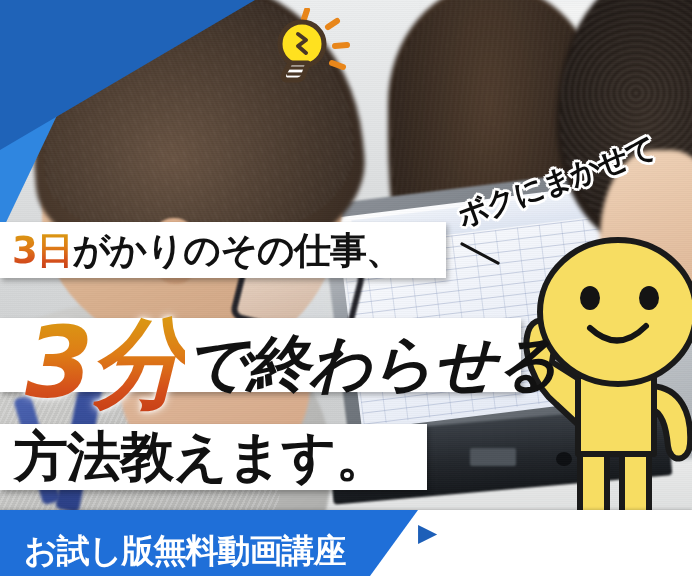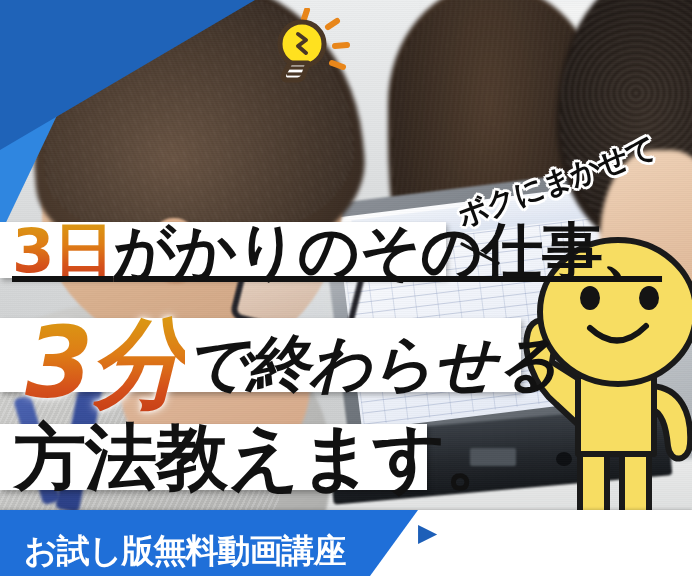--- a/index.html
+++ b/index.html
@@ -235,23 +235,23 @@
   .line2 { left:0px;  top:318px; width:521px; height:74px; }
   .line3 { left:0px;  top:424px; width:427px; height:66px; }
 
   .ltext {
     position:absolute; white-space:nowrap;
     font-family: "DejaVu Sans", "Liberation Sans", sans-serif;
     font-weight: 700;
     color:#111111;
     letter-spacing: -1px;
   }
-  .t1 { left:12px; top:226px; font-size:61px; line-height:50px;text-decoration:underline; }
+  .t1 { left:12px; top:226px; font-size:37px; line-height:50px; }
   .t2 { left:25px; top:312px; font-size:62px; line-height:78px;font-style:italic; }
-  .t3 { left:14px; top:426px; font-size:72px; line-height:62px; }
+  .t3 { left:14px; top:426px; font-size:54px; line-height:62px; }
 
   .num {
     font-weight:700;
     background: linear-gradient(180deg, #d9a112 0%, #de7d16 42%, #d5511b 72%, #c33a16 100%);
     -webkit-background-clip: text;
     background-clip: text;
     color: transparent;
     -webkit-text-fill-color: transparent;
   }
   .num-big {

